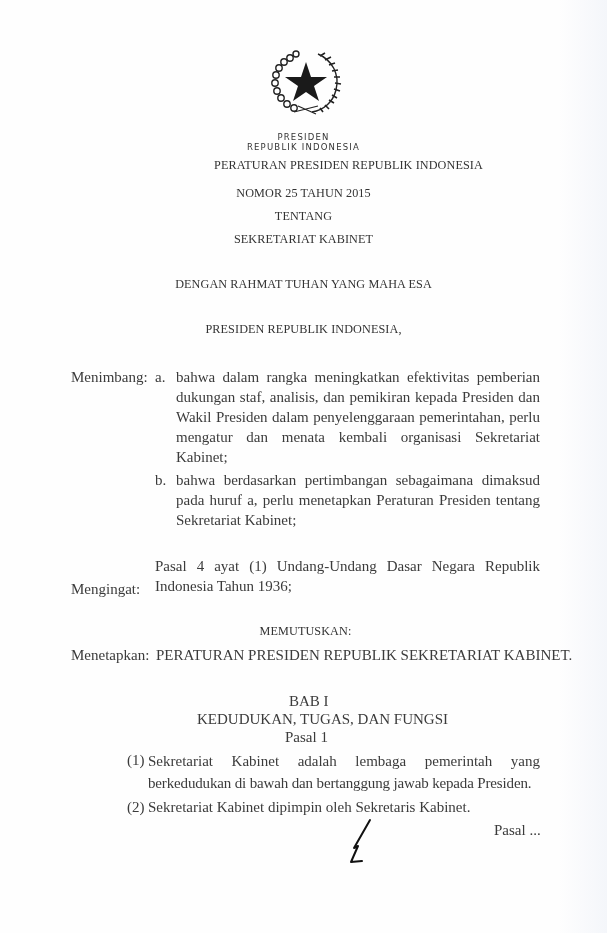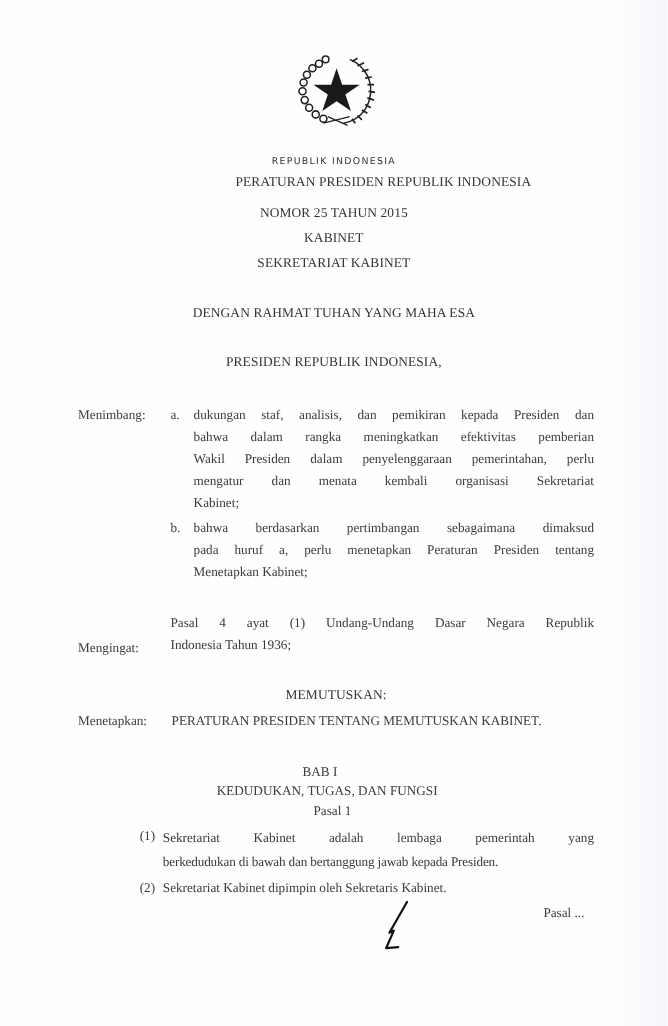--- a/index.html
+++ b/index.html
@@ -5,21 +5,21 @@
   html, body { margin:0; padding:0; }
   body { width:607px; height:933px; background:#fdfdfe; position:relative; overflow:hidden;
          font-family:"Liberation Serif","DejaVu Serif",serif; color:#3a3a3a; }
   .page { position:absolute; left:0; top:0; width:607px; height:933px;
           background:linear-gradient(90deg,#fefefe 0%,#fefefe 92%,#f4f6fa 100%); }
   .abs { position:absolute; }
   .center { position:absolute; left:0; width:607px; text-align:center; white-space:nowrap; }
   .emblem { position:absolute; left:268px; top:46px; width:76px; height:74px; }
   .hdr-small { font-family:"DejaVu Sans","Liberation Sans",sans-serif; font-size:8.5px; letter-spacing:1.2px; color:#333; line-height:10px; }
   .title { font-size:12.2px; letter-spacing:0.1px; color:#333; }
-  .txt { font-size:12px; line-height:20px; color:#3b3b3b; }
+  .txt { font-size:15px; line-height:20px; color:#3b3b3b; }
   .just { text-align:justify; text-align-last:justify; }
   .nolast { text-align:justify; text-align-last:left; }
   .row { position:absolute; white-space:nowrap; }
   .sig { position:absolute; left:340px; top:818px; width:40px; height:50px; }
 </style>
 </head>
 <body>
 
 <div class="page">
 
@@ -38,62 +38,63 @@
       <circle cx="28" cy="8" r="3"></circle>
 
       <path d="M50 8 C64 14 72 28 68 44 C65 56 56 64 44 66"></path>
       <path d="M52 10 l5 -3 M57 14 l6 -3 M61 19 l6 -2 M64 25 l6 -1 M66 31 l6 0 M67 37 l6 1 M66 43 l6 2 M64 49 l5 3 M61 54 l5 3 M57 59 l4 4 M52 62 l3 4" stroke-width="1.6"></path>
 
       <path d="M26 66 L50 60 M30 60 L48 68" stroke-width="1.2"></path>
     </g>
     <polygon points="38,16 43,31 59,31 46,40 51,55 38,46 25,55 30,40 17,31 33,31" fill="#1a1a1a"></polygon>
   </svg>
 
+  <div class="center hdr-small" style="top:132px;">PRESIDEN</div>
   <div class="center hdr-small" style="top:142px;">REPUBLIK INDONESIA</div>
 
   <div class="center title" style="top:158px;padding-left:45px;">PERATURAN PRESIDEN REPUBLIK INDONESIA</div>
   <div class="center title" style="top:186px;">NOMOR 25 TAHUN 2015</div>
-  <div class="center title" style="top:209px;">KABINET</div>
+  <div class="center title" style="top:209px;">TENTANG</div>
   <div class="center title" style="top:232px;">SEKRETARIAT KABINET</div>
 
   <div class="center title" style="top:277px;">DENGAN RAHMAT TUHAN YANG MAHA ESA</div>
   <div class="center title" style="top:322px;">PRESIDEN REPUBLIK INDONESIA,</div>
 
   <section>
     <div class="row txt" style="left:71px; top:367px;">Menimbang:</div>
     <div class="row txt" style="left:155px; top:367px;">a.</div>
     <div class="abs txt" style="left:176px; top:367px; width:364px;">
+      <div class="just">bahwa dalam rangka meningkatkan efektivitas pemberian</div>
       <div class="just">dukungan staf, analisis, dan pemikiran kepada Presiden dan</div>
-      <div class="just">bahwa dalam rangka meningkatkan efektivitas pemberian</div>
       <div class="just">Wakil Presiden dalam penyelenggaraan pemerintahan, perlu</div>
       <div class="just">mengatur dan menata kembali organisasi Sekretariat</div>
       <div class="nolast">Kabinet;</div>
     </div>
 
     <div class="row txt" style="left:155px; top:470px;">b.</div>
     <div class="abs txt" style="left:176px; top:470px; width:364px;">
       <div class="just">bahwa berdasarkan pertimbangan sebagaimana dimaksud</div>
       <div class="just">pada huruf a, perlu menetapkan Peraturan Presiden tentang</div>
-      <div class="nolast">Menetapkan Kabinet;</div>
+      <div class="nolast">Sekretariat Kabinet;</div>
     </div>
   </section>
 
   <section>
     <div class="row txt" style="left:71px; top:556px;margin-top:23px;">Mengingat:</div>
     <div class="abs txt" style="left:155px; top:556px; width:385px;">
       <div class="just">Pasal 4 ayat (1) Undang-Undang Dasar Negara Republik</div>
       <div class="nolast">Indonesia Tahun 1936;</div>
     </div>
   </section>
 
   <div class="center title" style="top:624px; left:2px;">MEMUTUSKAN:</div>
   <div class="row txt" style="left:71px; top:645px;">Menetapkan:</div>
-  <div class="row txt" style="left:156px; top:645px;">PERATURAN PRESIDEN TENTANG MEMUTUSKAN KABINET.</div>
+  <div class="row txt" style="left:156px; top:645px;">PERATURAN PRESIDEN REPUBLIK SEKRETARIAT KABINET.</div>
 
-  <div class="abs txt" style="left:275px; top:691px; white-space:nowrap;text-align:right;">BAB I</div>
+  <div class="abs txt" style="left:289px; top:691px; white-space:nowrap;text-align:right;">BAB I</div>
   <div class="abs txt" style="left:197px; top:709px; white-space:nowrap;">KEDUDUKAN, TUGAS, DAN FUNGSI</div>
   <div class="abs txt" style="left:285px; top:727px; white-space:nowrap;">Pasal 1</div>
 
   <section>
     <div class="row txt" style="left:127px; top:750px;">(1)</div>
     <div class="abs txt" style="left:148px; top:750px; width:392px; line-height:22px;">
       <div class="just">Sekretariat Kabinet adalah lembaga pemerintah yang</div>
       <div class="nolast" style="letter-spacing:-0.15px;">berkedudukan di bawah dan bertanggung jawab kepada Presiden.</div>
     </div>
     <div class="row txt" style="left:127px; top:797px;">(2)</div>

